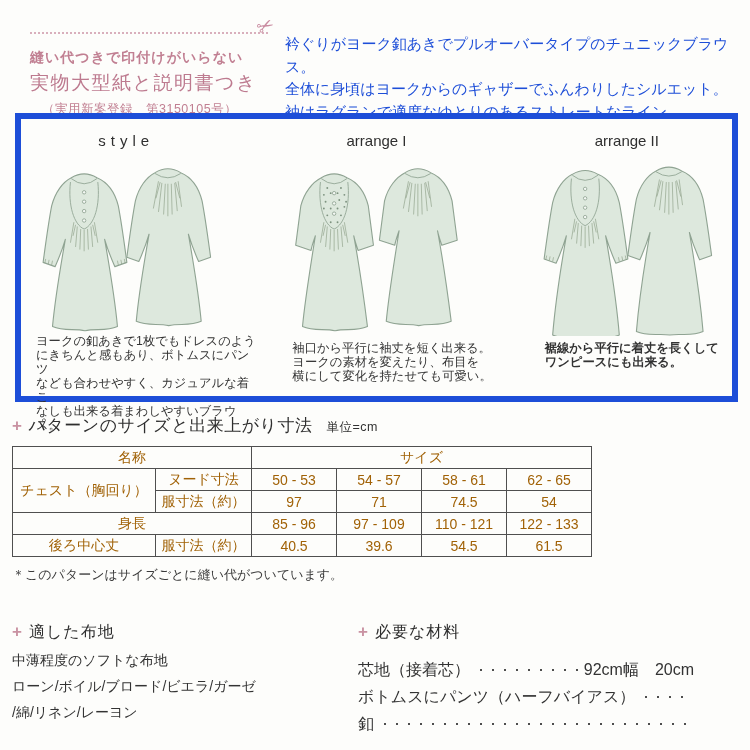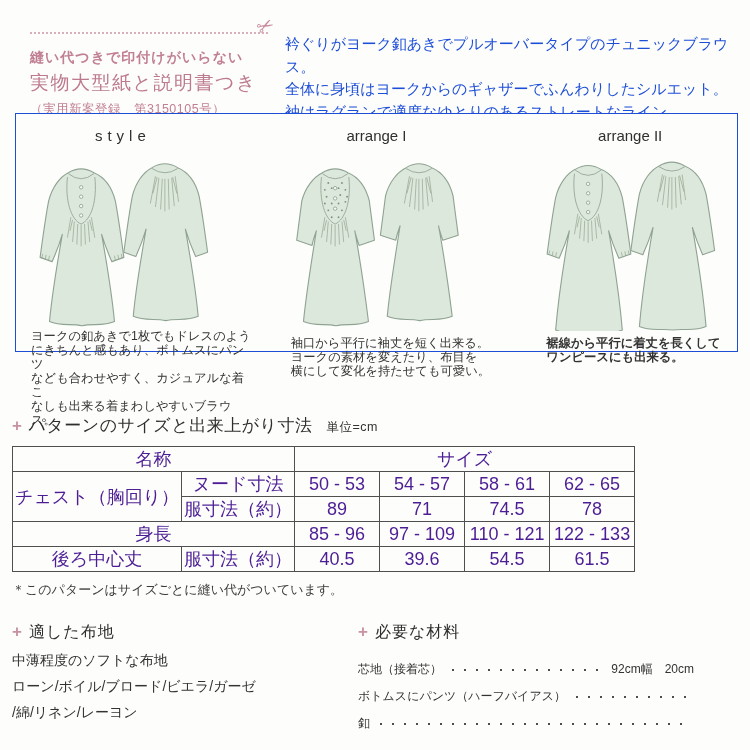--- a/index.html
+++ b/index.html
@@ -21,33 +21,33 @@
     border-top:2px dotted #d9afbc; height:0;
   }
   .ribbon .cutline-top { margin-top:16px; }
   .ribbon .scissors {
     position:absolute; right:-6px; top:-2px;
     font-size:20px; color:#c98ba0;
     transform:rotate(-28deg); display:inline-block;
   }
   .ribbon .r1 { font-size:14px; letter-spacing:1px; margin-top:15px;font-weight:bold; }
   .ribbon .r2 { font-size:19px; letter-spacing:1.5px; margin-top:3px; color:#bd7a8f; }
-  .ribbon .r3 { font-size:12.5px; letter-spacing:0.5px; margin:5px 0 7px 0; }
+  .ribbon .r3 { font-size:12.5px; letter-spacing:0.5px; margin:5px 0 7px 12px; }
 
   
   .intro {
     position:absolute; left:285px; top:33px; width:455px;
     font-size:15px; line-height:22.5px; color:#1d4ed8;
     white-space:pre-line;
   }
 
   
   .stylebox {
-    position:absolute; left:15px; top:113px; width:723px; height:239px;
-    border:1px solid #1d4ed8; background:#fdfdfb;
+    position:absolute; left:15px; top:113px; width:723px; height:289px;
+    border:6px solid #1d4ed8; background:#fdfdfb;
     display:flex;
     gap:40px;
   }
   .panel { flex:1; position:relative; text-align:center; }
   .panel-title { margin-top:13px; font-size:15px; color:#2f2f2f; }
   .panel-title.spaced { letter-spacing:5px; }
   .panel svg { margin-top:3px; }
   .panel-desc {
     position:absolute; text-align:left;
     font-size:12.3px; line-height:14px; color:#333;
@@ -59,35 +59,35 @@
 
   
   .plus { color:#c992a2; font-size:17px; margin-right:6px; font-weight:bold; }
 
   
   .table-section { position:absolute; left:12px; top:414px; }
   .table-heading { font-size:17px; color:#2e2e2e; letter-spacing:0.5px; display:flex; align-items:baseline; }
   .table-heading .unit { font-size:12.5px; margin-left:14px; color:#333; }
   table.size {
     margin-top:9px; border-collapse:collapse; table-layout:fixed;
-    font-size:18px; color:#4c1d95; text-align:center;
+    font-size:14px; color:#a16207; text-align:center;
   }
   table.size td, table.size th {
     border:1px solid #4f4f4f; font-weight:normal;
     height:22px; padding:0 2px; overflow:hidden; white-space:nowrap;
   }
   .note { margin-top:9px; font-size:13px; color:#3a3a3a; }
 
   
   .section-h { font-size:16px; color:#2e2e2e; display:flex; align-items:baseline; letter-spacing:1px; }
   .fabric { position:absolute; left:12px; top:622px; width:335px; }
   .fabric-lines { margin-top:4px; font-size:14px; line-height:26px; color:#333; white-space:pre-line; }
   .materials { position:absolute; left:358px; top:622px; width:336px; }
   .mat-list { margin-top:13px; }
-  .mat-row { display:flex; align-items:center; font-size:12px; line-height:27px; color:#333; }
+  .mat-row { display:flex; align-items:center; font-size:16px; line-height:27px; color:#333; }
   .mat-name { white-space:nowrap; }
   .mat-leader {
     flex:1; height:6px; margin:0 5px; align-self:center;
     background:radial-gradient(circle,#4d4d4d 1.1px,transparent 1.5px);
     background-size:12px 6px; background-repeat:repeat-x; background-position:left center;
   }
   .mat-spec { white-space:nowrap; }
 
   
   .dress-outline { fill:#dde8dd; stroke:#8fa392; stroke-width:1.3; stroke-linejoin:round; }
@@ -231,24 +231,24 @@
     <tr>
       <td rowspan="2">チェスト（胸回り）</td>
       <td>ヌード寸法</td>
       <td>50 - 53</td>
       <td>54 - 57</td>
       <td>58 - 61</td>
       <td>62 - 65</td>
     </tr>
     <tr>
       <td>服寸法（約）</td>
-      <td>89</td>
+      <td>97</td>
       <td>71</td>
       <td>74.5</td>
-      <td>78</td>
+      <td>54</td>
     </tr>
     <tr>
       <td colspan="2">身長</td>
       <td>85 - 96</td>
       <td>97 - 109</td>
       <td>110 - 121</td>
       <td>122 - 133</td>
     </tr>
     <tr>
       <td>後ろ中心丈</td>

